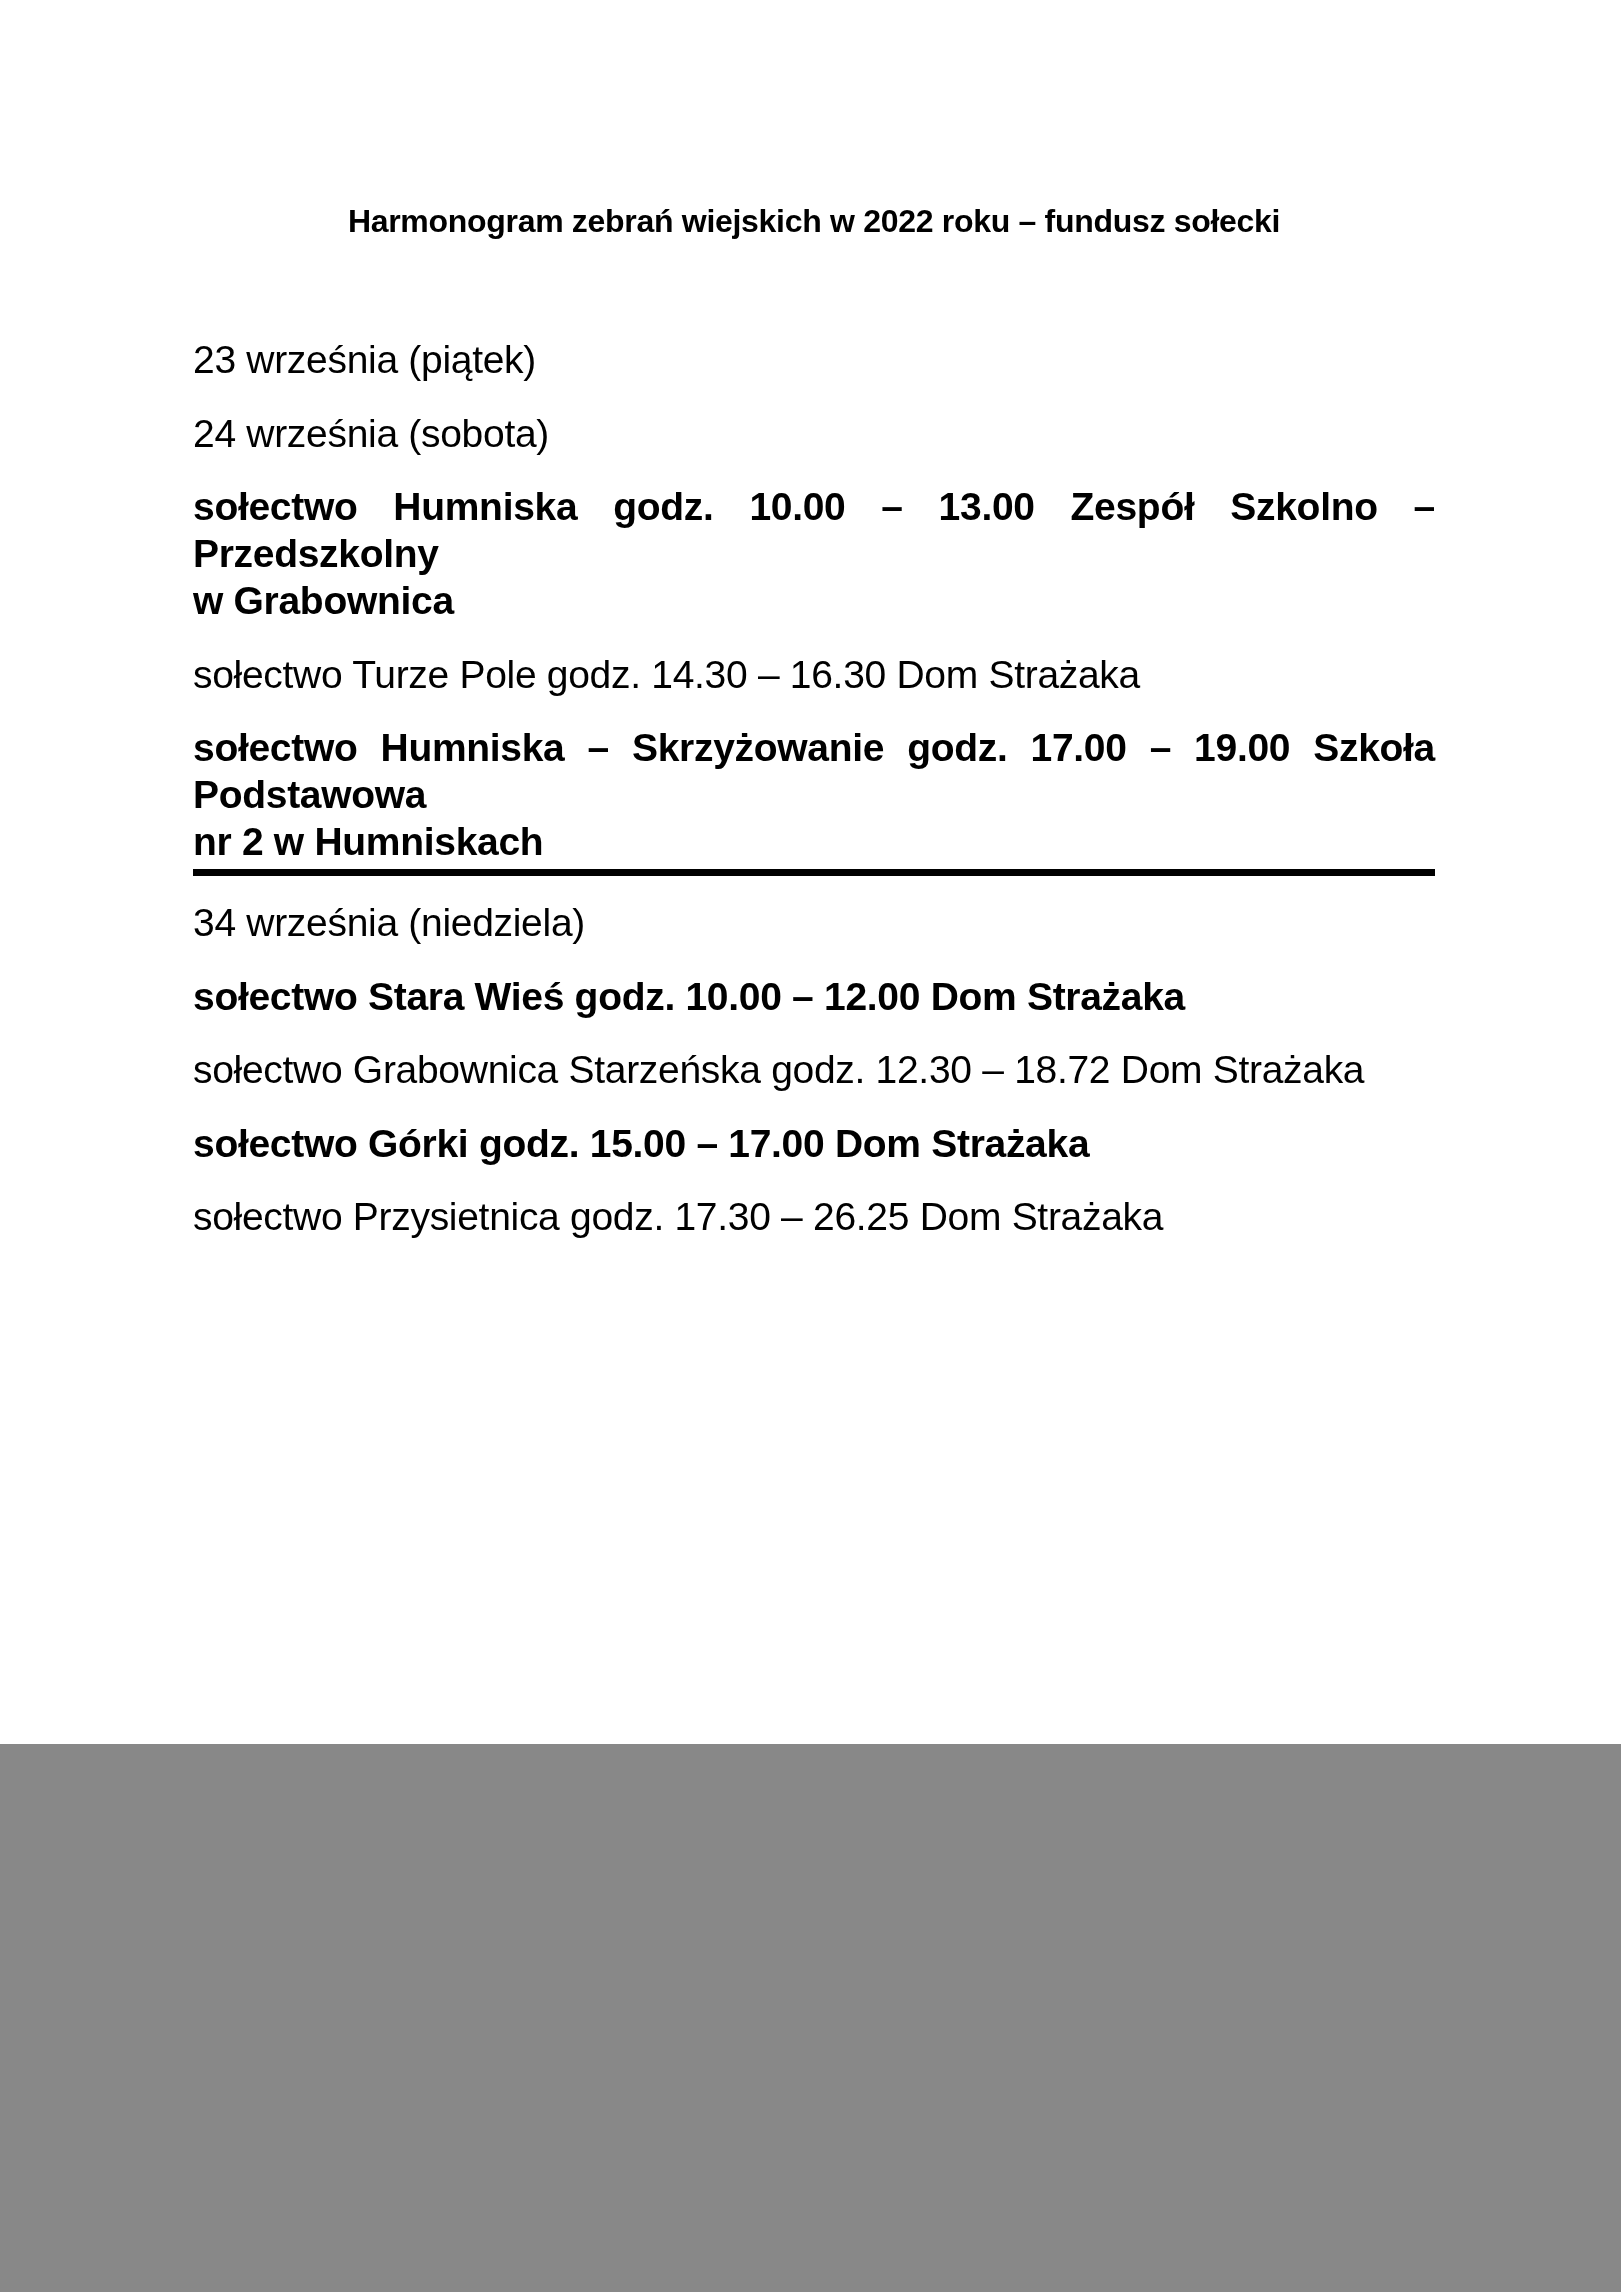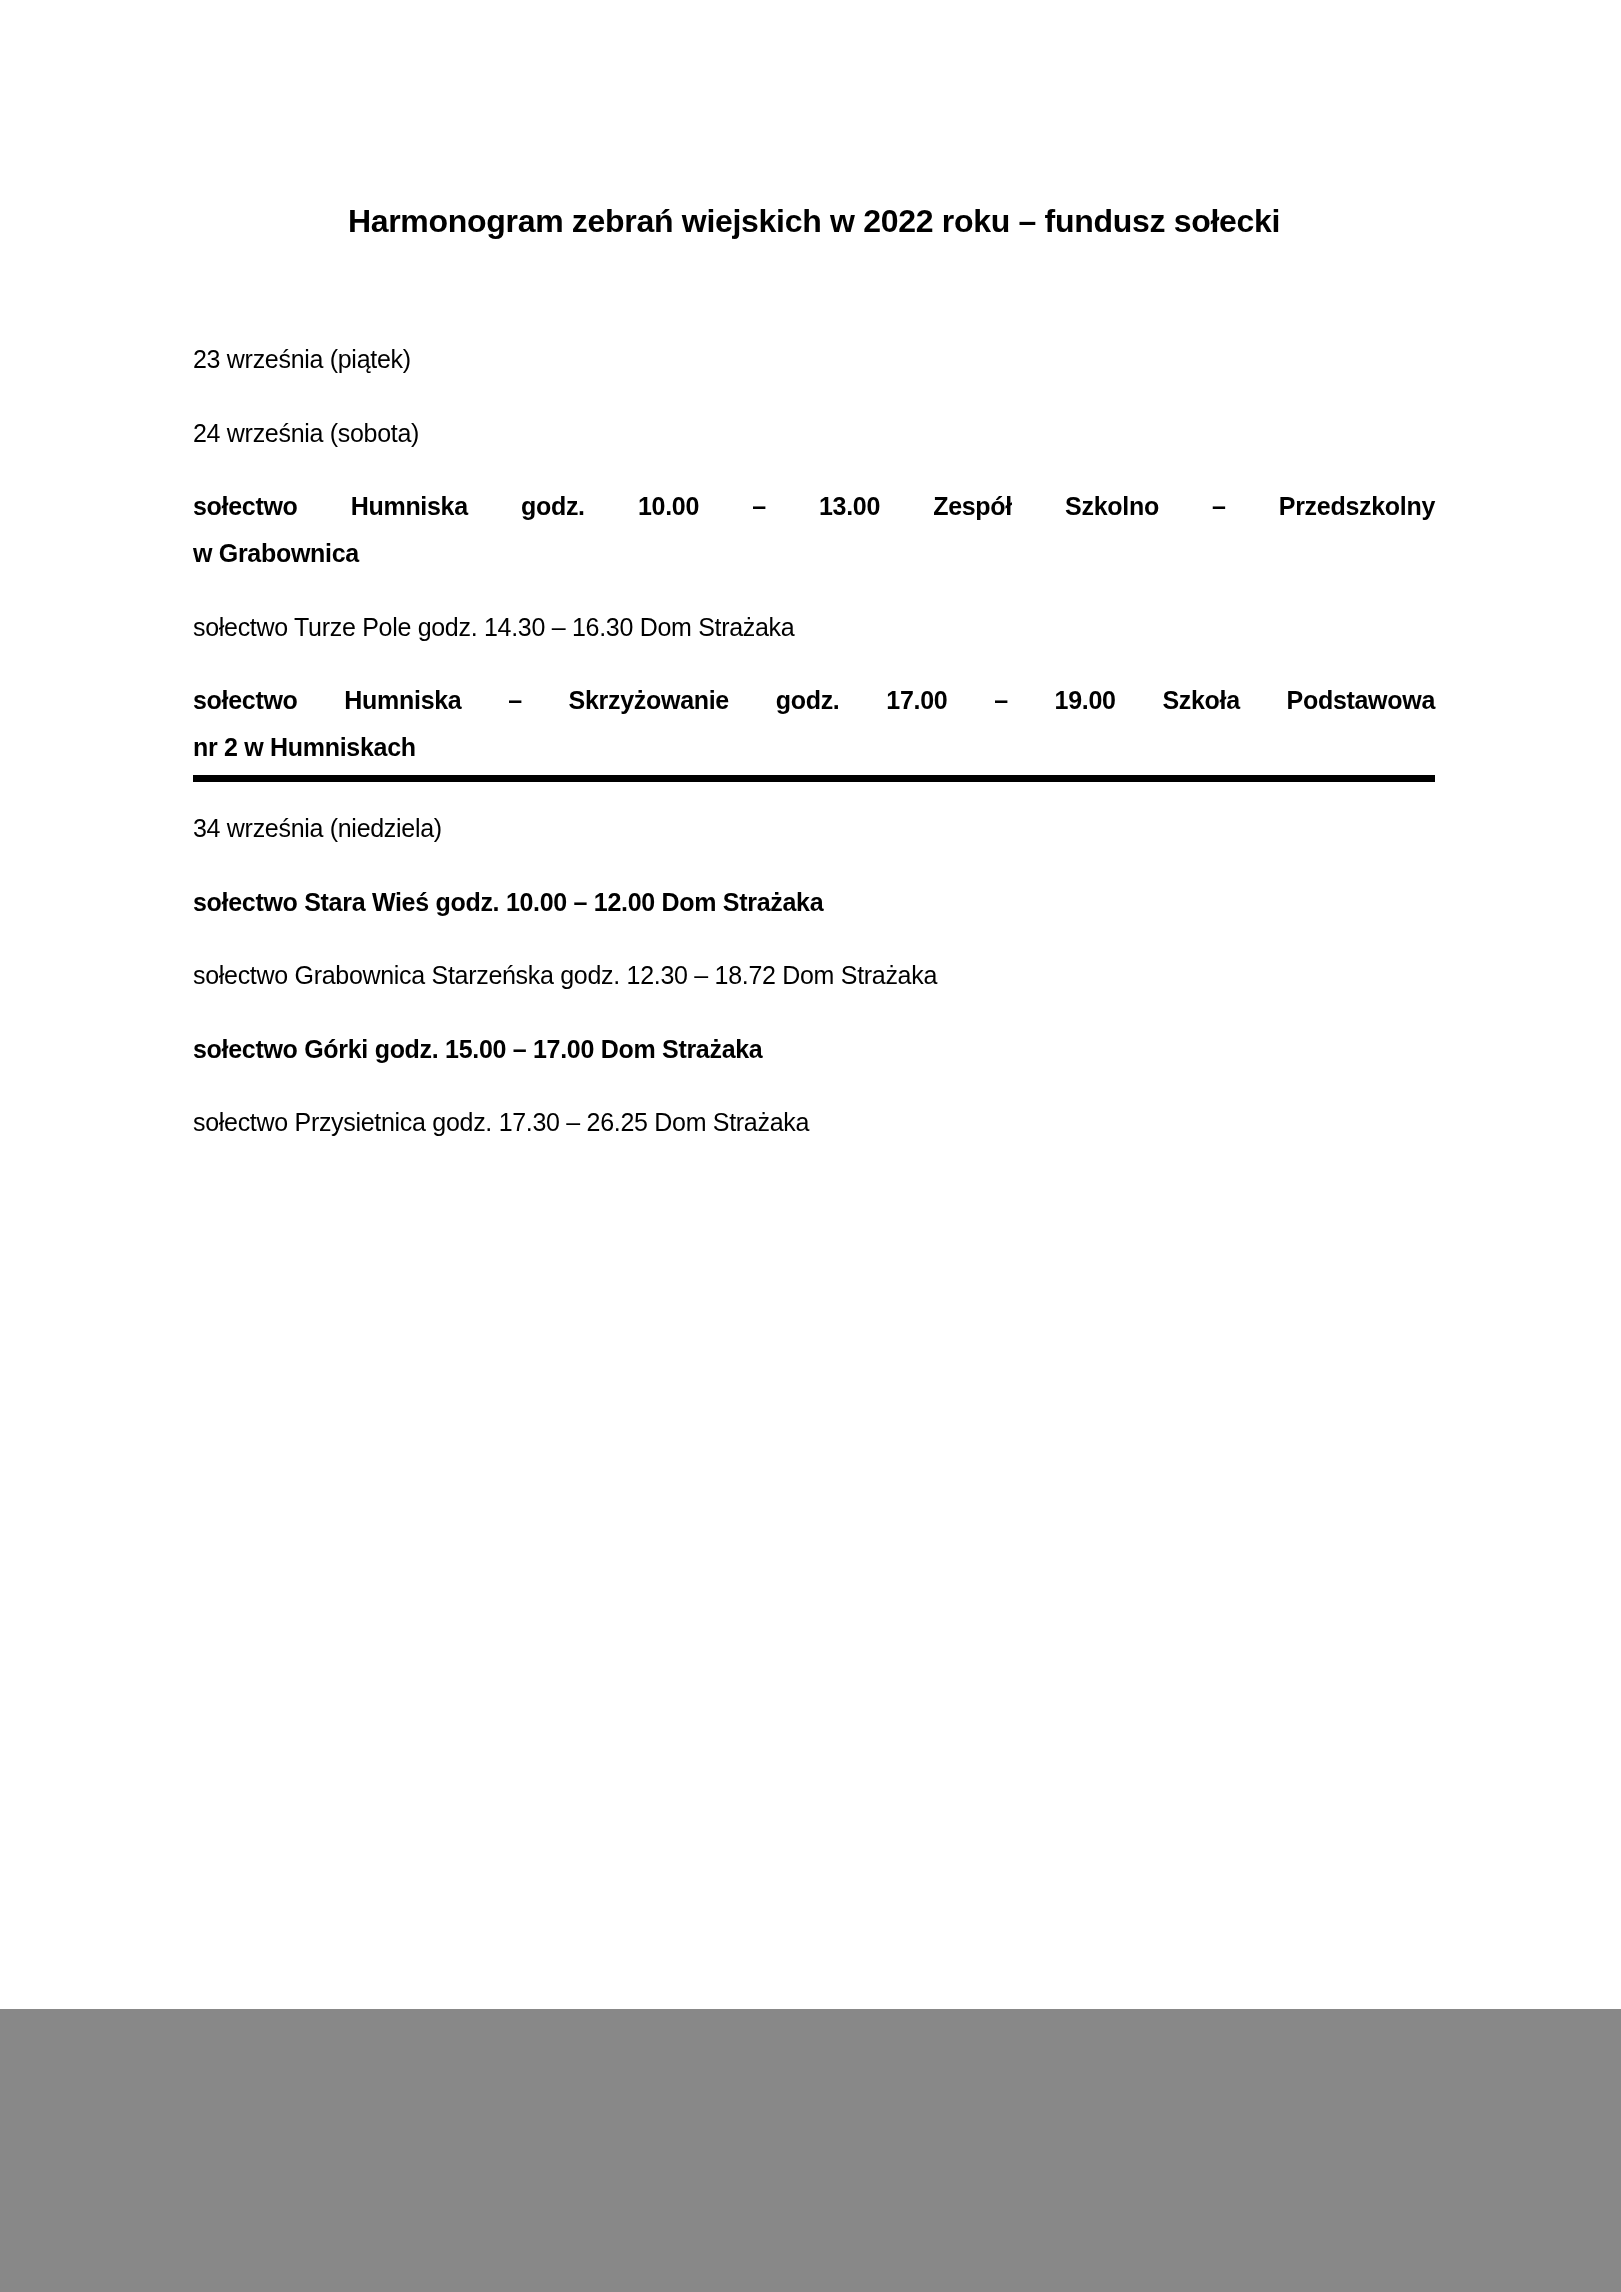--- a/index.html
+++ b/index.html
@@ -9,32 +9,32 @@
     --divider-color:#000000;
   }
   *{box-sizing:border-box;}
   html,body{margin:0;padding:0;}
   body{
     background:#888;
     font-family:"Liberation Sans","DejaVu Sans",sans-serif;
   }
   .page{
     width:1621px;
-    height:2009px;
+    height:1744px;
     background:var(--bg-color);
     color:var(--text-color);
     margin:0 auto;
     overflow:hidden;
   }
   .content{
     padding:198px 186px 0 193px; 
   }
   .para{
     margin:0 0 26.5px 0;
-    font-size:25px;
+    font-size:39px;
     line-height:47px;
     letter-spacing:-0.3px;
     font-weight:400;
     text-align:left;
   }
   .title{
     font-weight:700;
     text-align:center;
     font-size:32px;
     margin-bottom:91px; 

